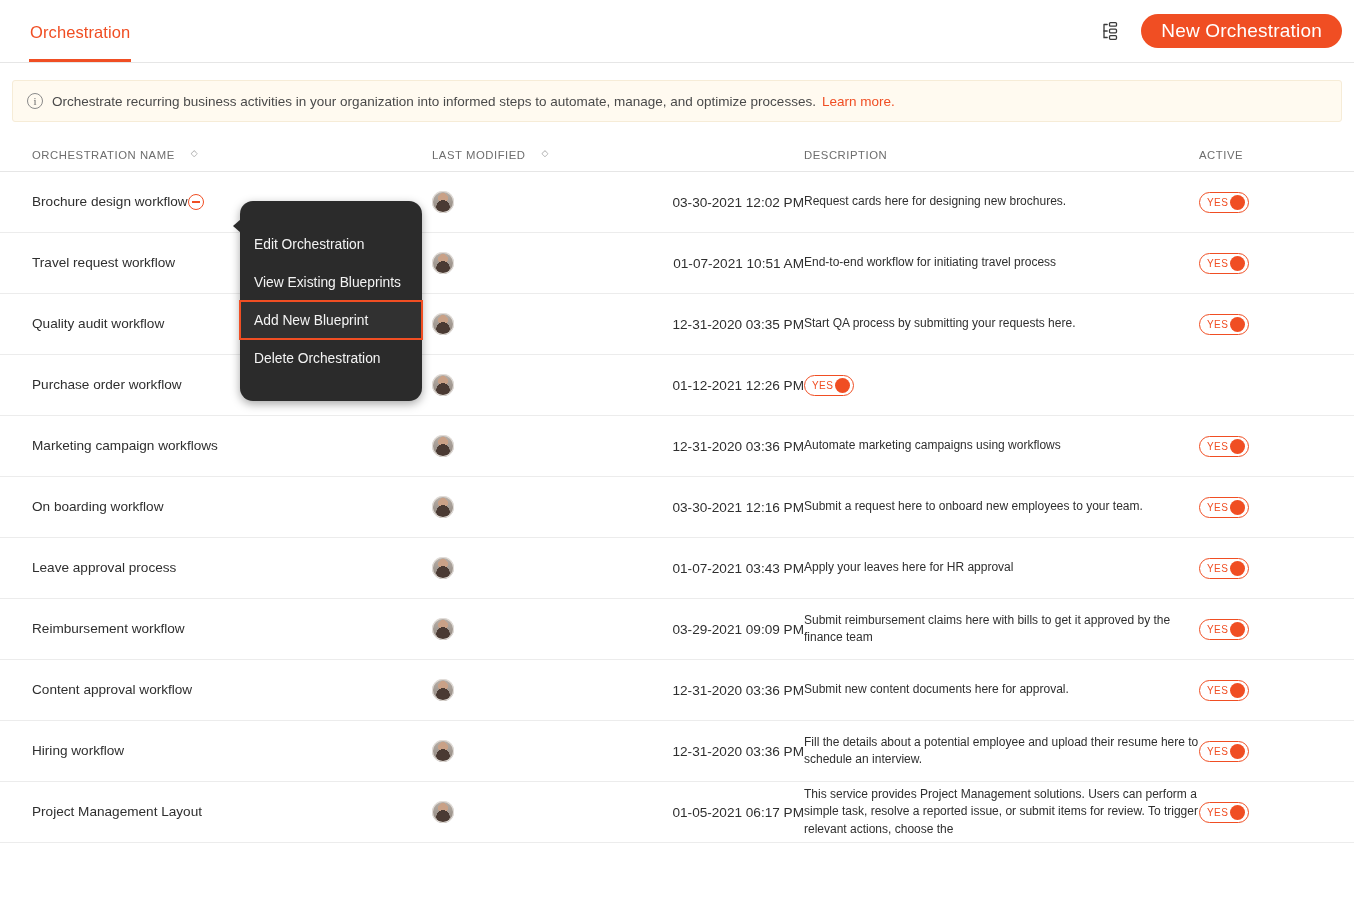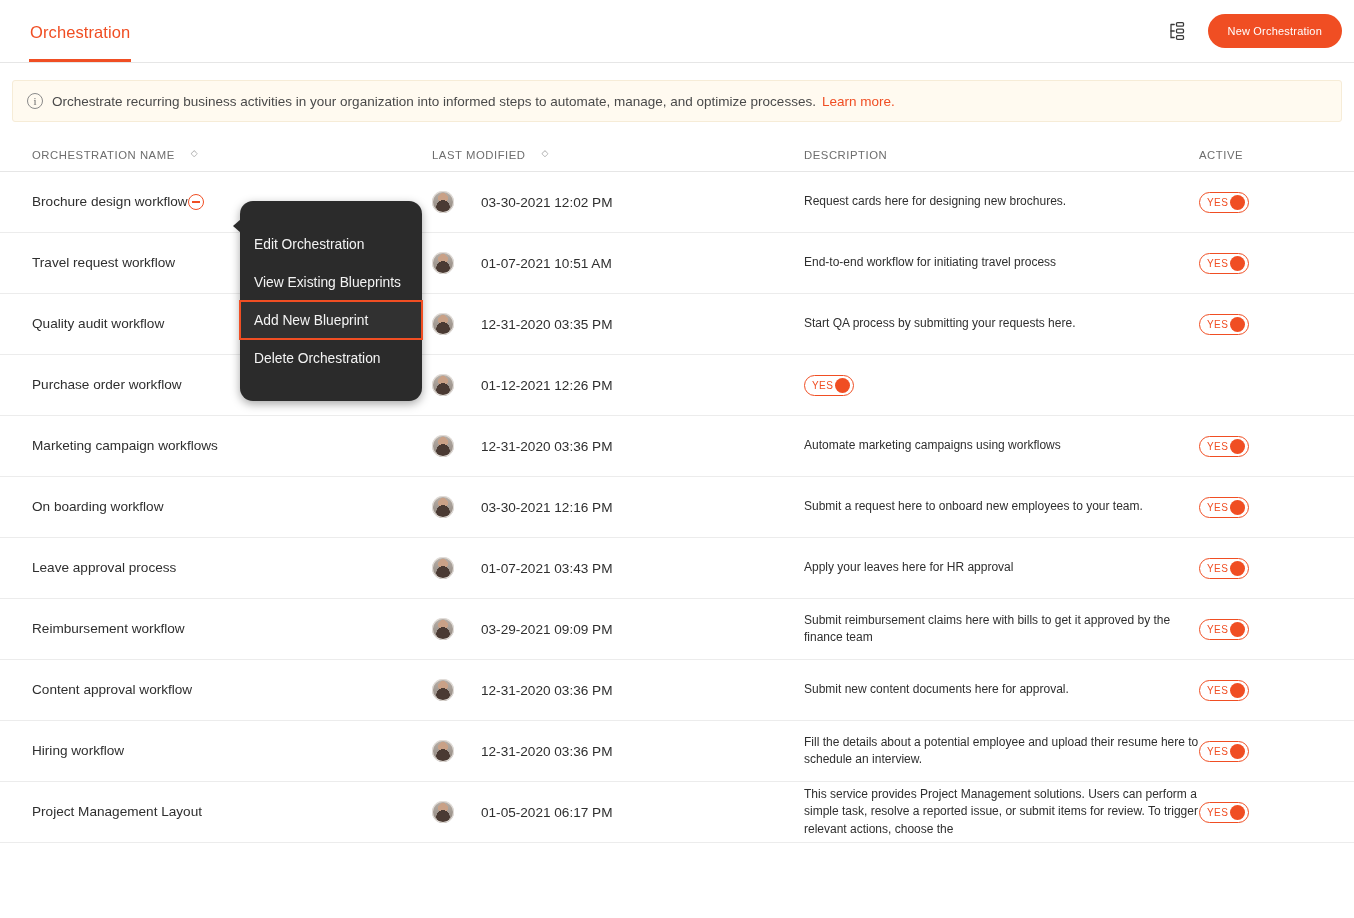--- a/index.html
+++ b/index.html
@@ -53,21 +53,21 @@
     color: #3a3a3a;
     cursor: pointer;
   }
   .btn-primary {
     background: #f04e23;
     color: #ffffff;
     border: none;
     border-radius: 17px;
     height: 34px;
     padding: 0 20px;
-    font-size: 11px;
+    font-size: 19px;
     font-family: "Liberation Sans", sans-serif;
     cursor: pointer;
     letter-spacing: .2px;
   }
 
   
   .banner {
     margin: 17px 12px 0 12px;
     background: #fffaf0;
     border: 1px solid #f6ecd7;
@@ -134,21 +134,21 @@
   .row {
     display: flex;
     align-items: center;
     border-bottom: 1px solid #ececec;
     padding: 0 12px;
     min-height: 61px;
   }
   .cell { font-size: 13.6px; color: #2f2f2f; }
   .cell.name { display: flex; align-items: center; gap: 0; }
   .name-text { line-height: 1.35; }
-  .mod { display: flex; align-items: center; gap: 27px; }
+  .mod { display: flex; align-items: center; gap: 11px; justify-content: space-between; }
   .avatar {
     width: 22px; height: 22px;
     border-radius: 50%;
     background:
       radial-gradient(circle at 50% 72%, #4a3a33 0 34%, rgba(0,0,0,0) 35%),
       radial-gradient(circle at 50% 32%, #c9a187 0 26%, rgba(0,0,0,0) 27%),
       linear-gradient(#b9b1aa, #8e847c);
     box-shadow: 0 0 0 1px #e3ded9 inset;
     flex: none;
   }

